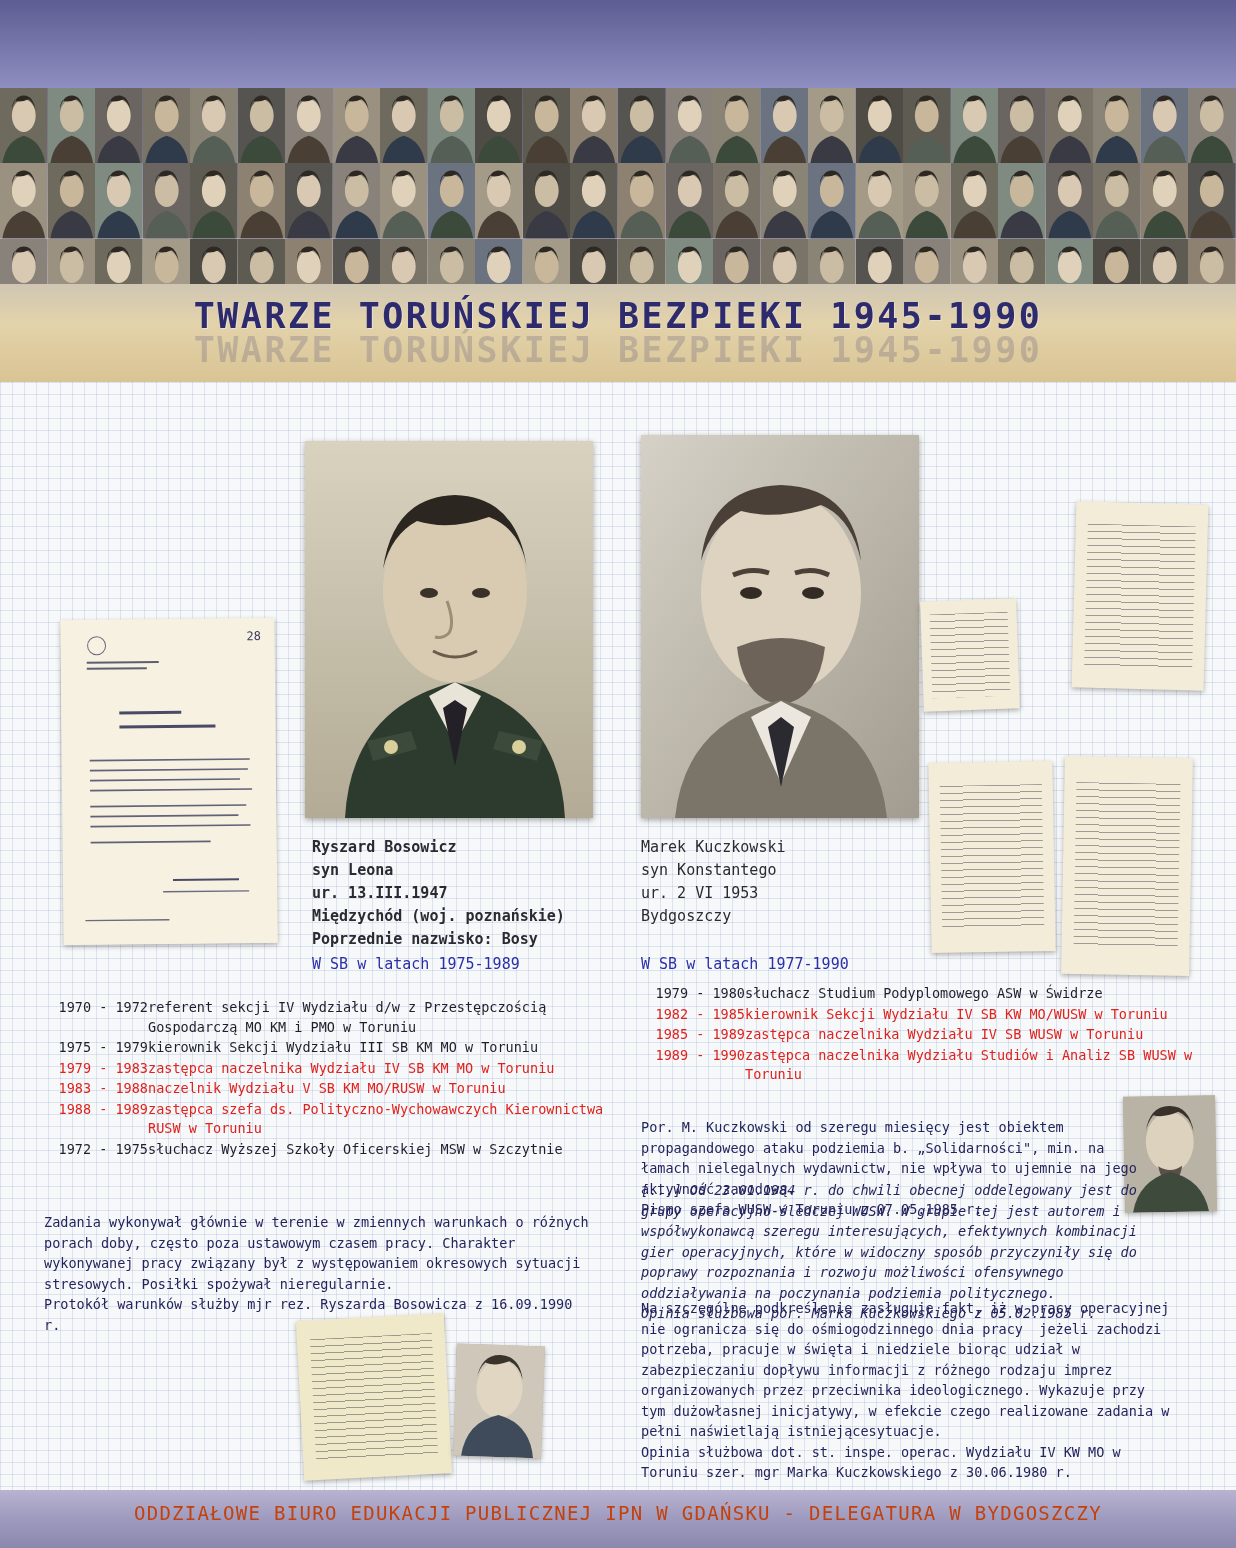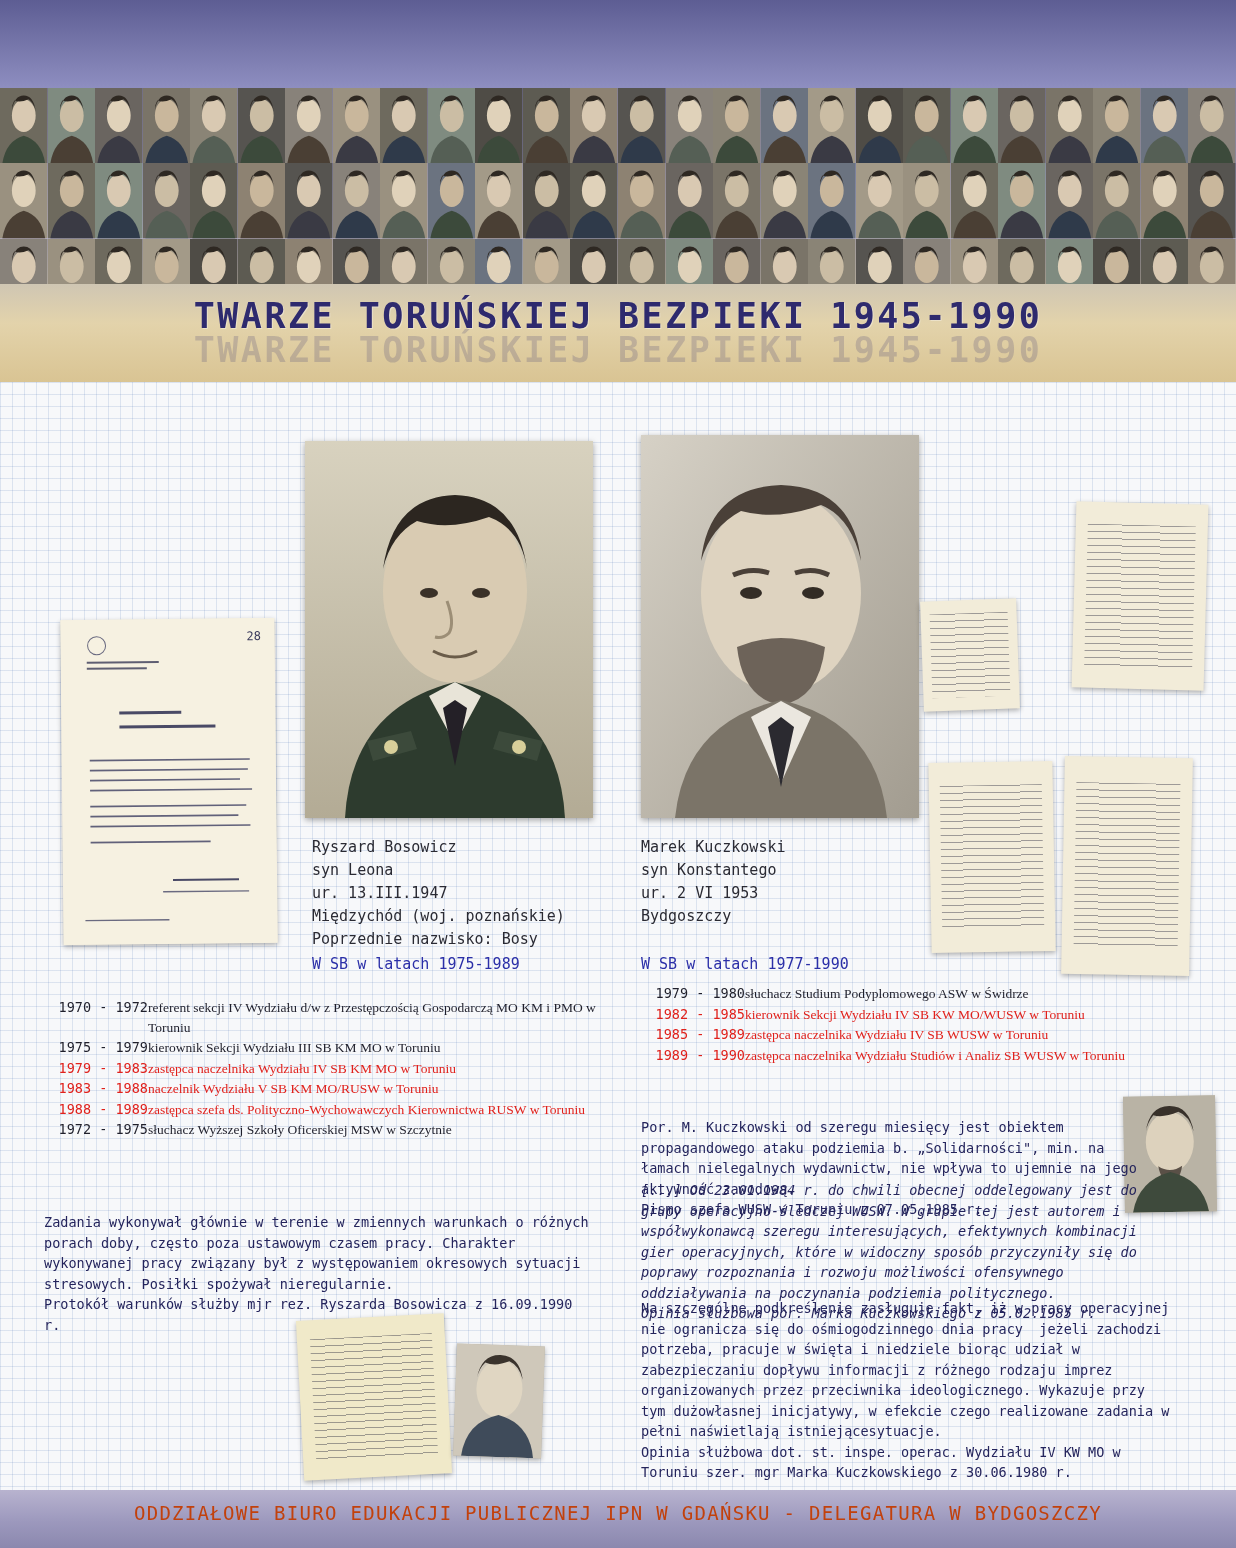--- a/index.html
+++ b/index.html
@@ -143,21 +143,21 @@
 
   
   .person-info {
     position: absolute;
     font-family: "DejaVu Sans Mono", monospace;
     font-size: 15px;
     line-height: 23px;
     color: #2a2a33;
     white-space: pre;
   }
-  #info-bosowicz { left: 312px; top: 836px; }
+  #info-bosowicz { left: 312px; top: 836px; font-weight: bold; }
   #info-kuczkowski { left: 641px; top: 836px; }
   .sb-years {
     font-family: "DejaVu Sans Mono", monospace;
     font-size: 15px;
     color: #2b2fa8;
   }
   #sb-bosowicz { position:absolute; left: 312px; top: 955px; }
   #sb-kuczkowski { position:absolute; left: 641px; top: 955px; }
 
   
@@ -165,21 +165,21 @@
     position: absolute;
     font-family: "DejaVu Sans Mono", monospace;
     font-size: 13.5px;
     line-height: 19.5px;
     color: #1f1f2b;
   }
   #career-bosowicz { left: 44px; top: 998px; width: 560px; }
   #career-kuczkowski { left: 641px; top: 984px; width: 560px; }
   .career-row { display: flex; margin-bottom: 1px; }
   .career-years { width: 104px; flex: none; white-space: pre; text-align: right; }
-  .career-role { flex: 1; font-family: Liberation Serif, serif; }
+  .career-role { flex: 1; }
   .career-row.red .career-years,
   .career-row.red .career-role { color: #e0211c; }
 
   
   .quote {
     position: absolute;
     font-family: "DejaVu Sans Mono", monospace;
     font-size: 13.5px;
     line-height: 20.5px;
     color: #24245c;

